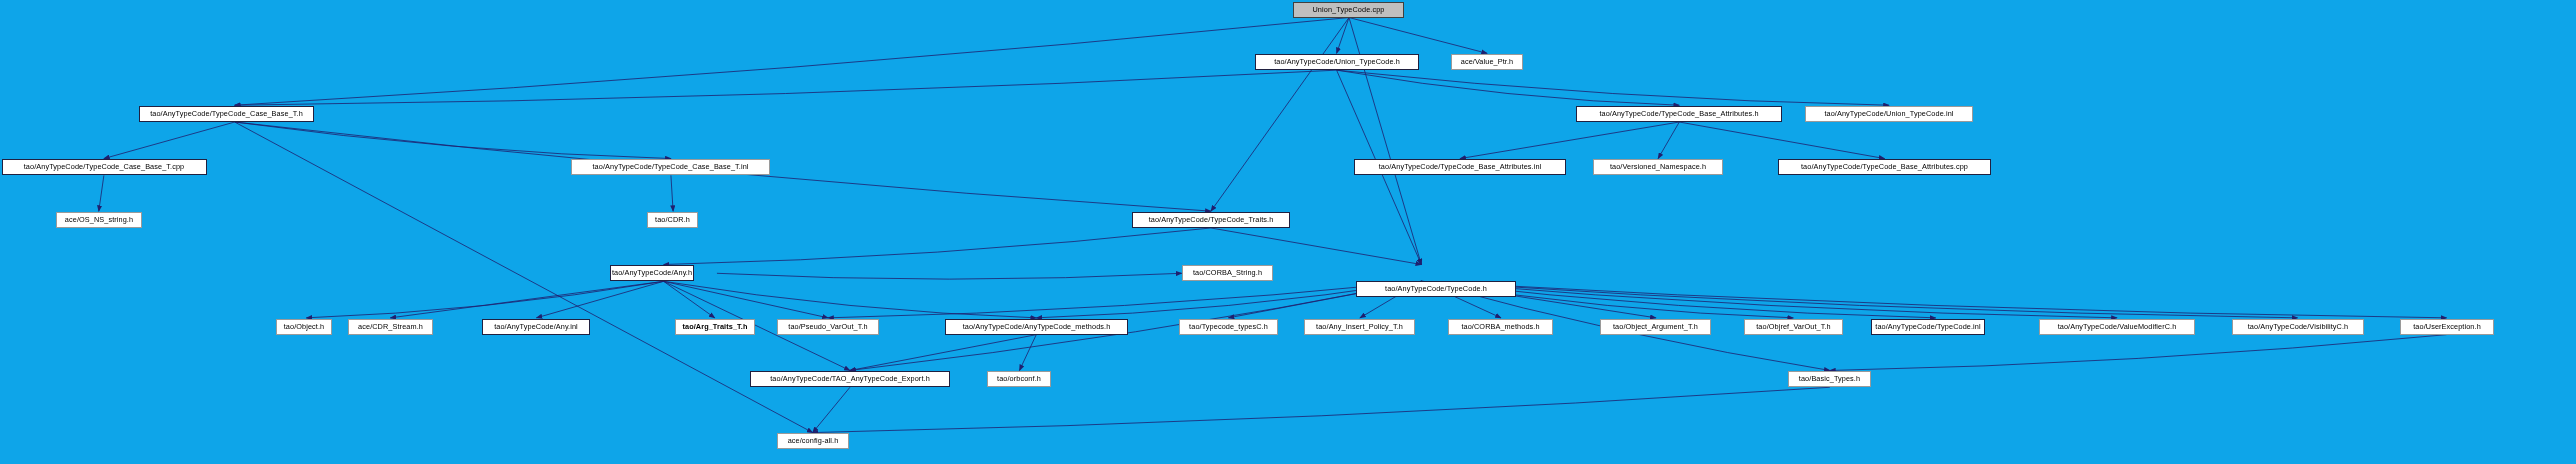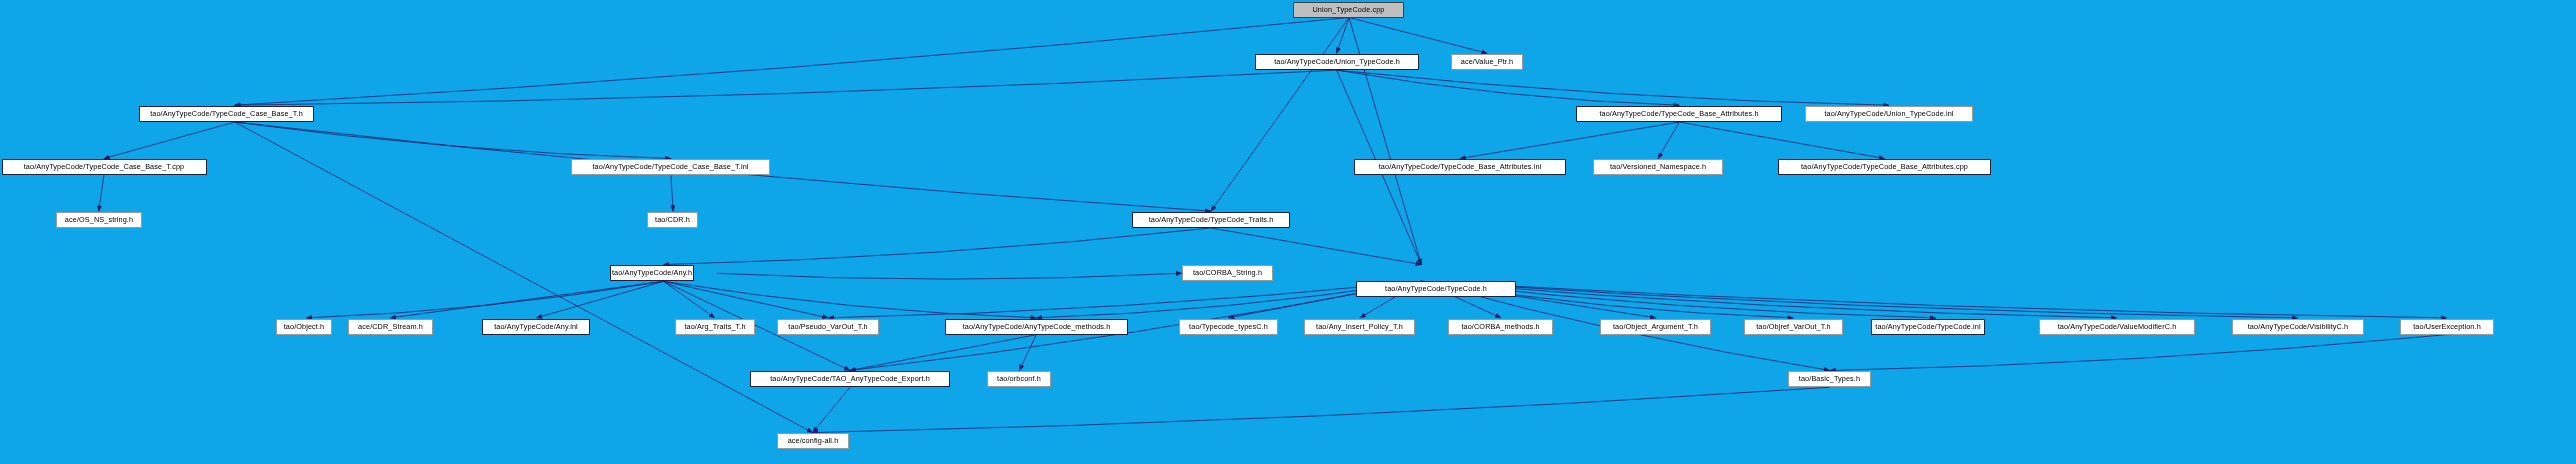--- a/index.html
+++ b/index.html
@@ -165,21 +165,21 @@
       </div>
       <div class="node" style="left: 276px; top: 319px; width: 56px;">
         <span class="label">tao/Object.h</span>
       </div>
       <div class="node" style="left: 348px; top: 319px; width: 85px;">
         <span class="label">ace/CDR_Stream.h</span>
       </div>
       <div class="node thick" style="left: 482px; top: 319px; width: 108px;">
         <span class="label">tao/AnyTypeCode/Any.inl</span>
       </div>
-      <div class="node" style="left: 675px; top: 319px; width: 80px;">
+      <div class="node" style="left: 675px; top: 319px; width: 80px; font-weight: bold;">
         <span class="label">tao/Arg_Traits_T.h</span>
       </div>
       <div class="node" style="left: 777px; top: 319px; width: 102px;">
         <span class="label">tao/Pseudo_VarOut_T.h</span>
       </div>
       <div class="node thick" style="left: 945px; top: 319px; width: 183px;">
         <span class="label">tao/AnyTypeCode/AnyTypeCode_methods.h</span>
       </div>
       <div class="node" style="left: 1179px; top: 319px; width: 99px;">
         <span class="label">tao/Typecode_typesC.h</span>

